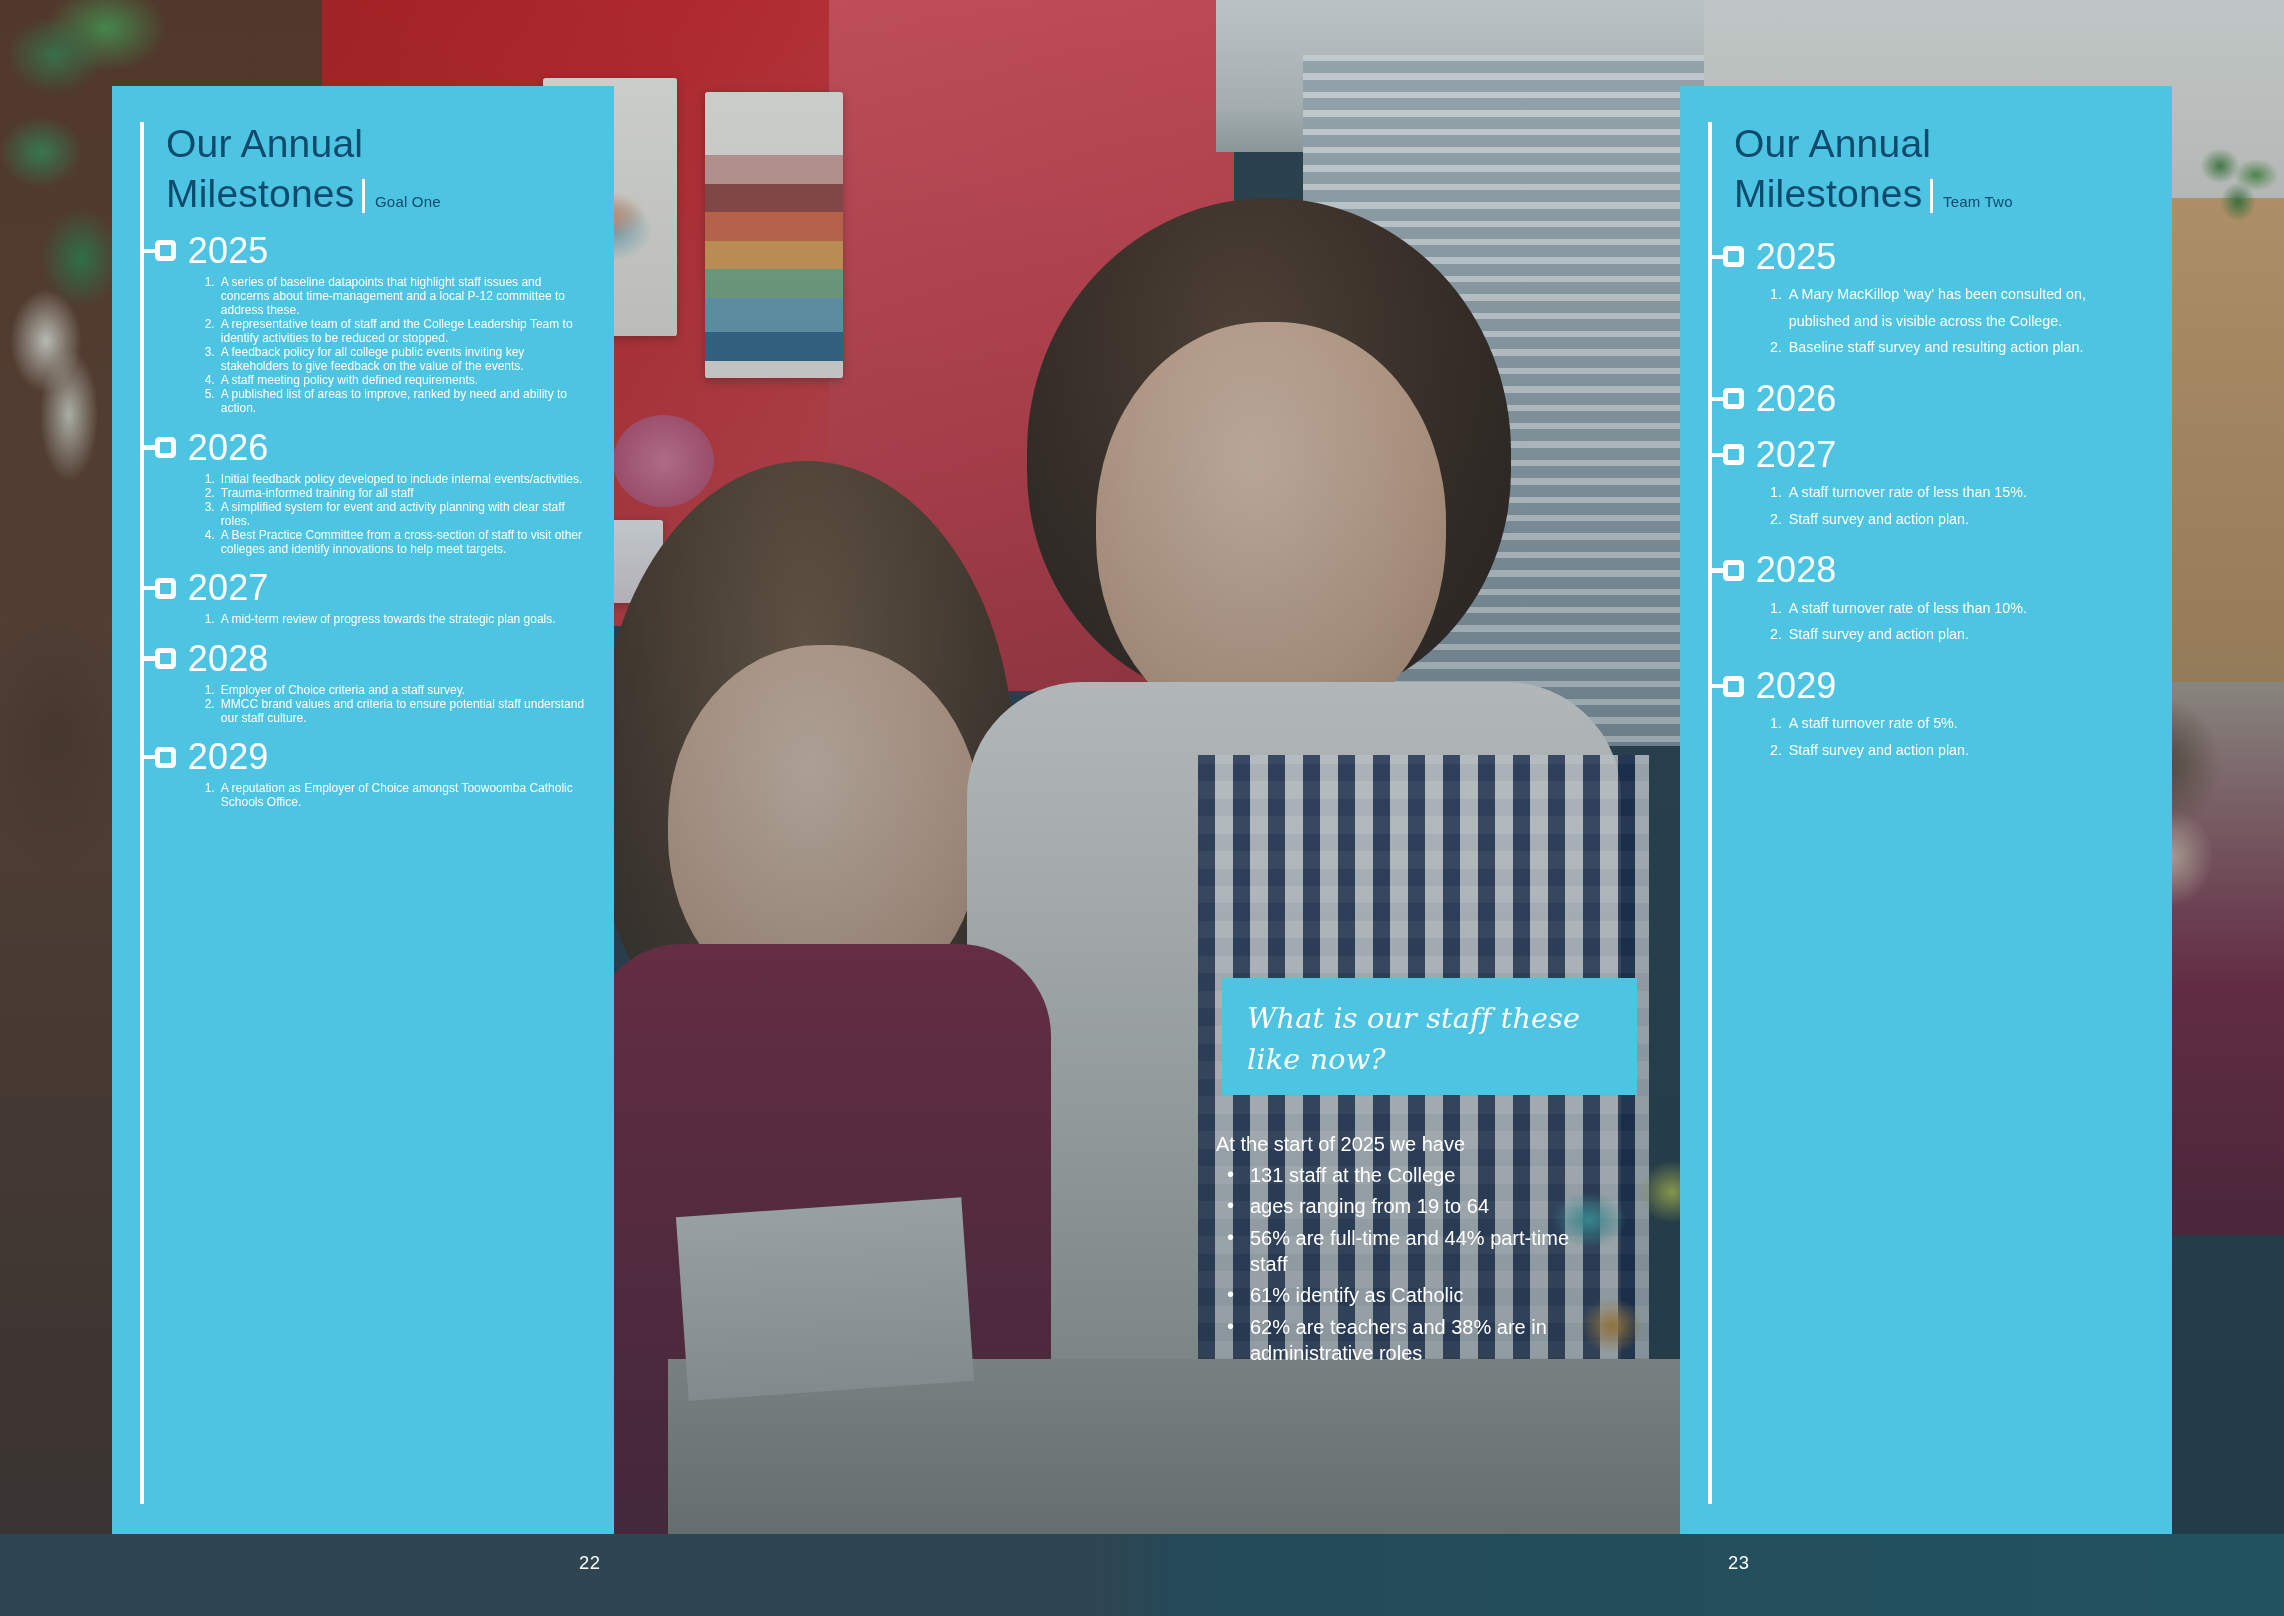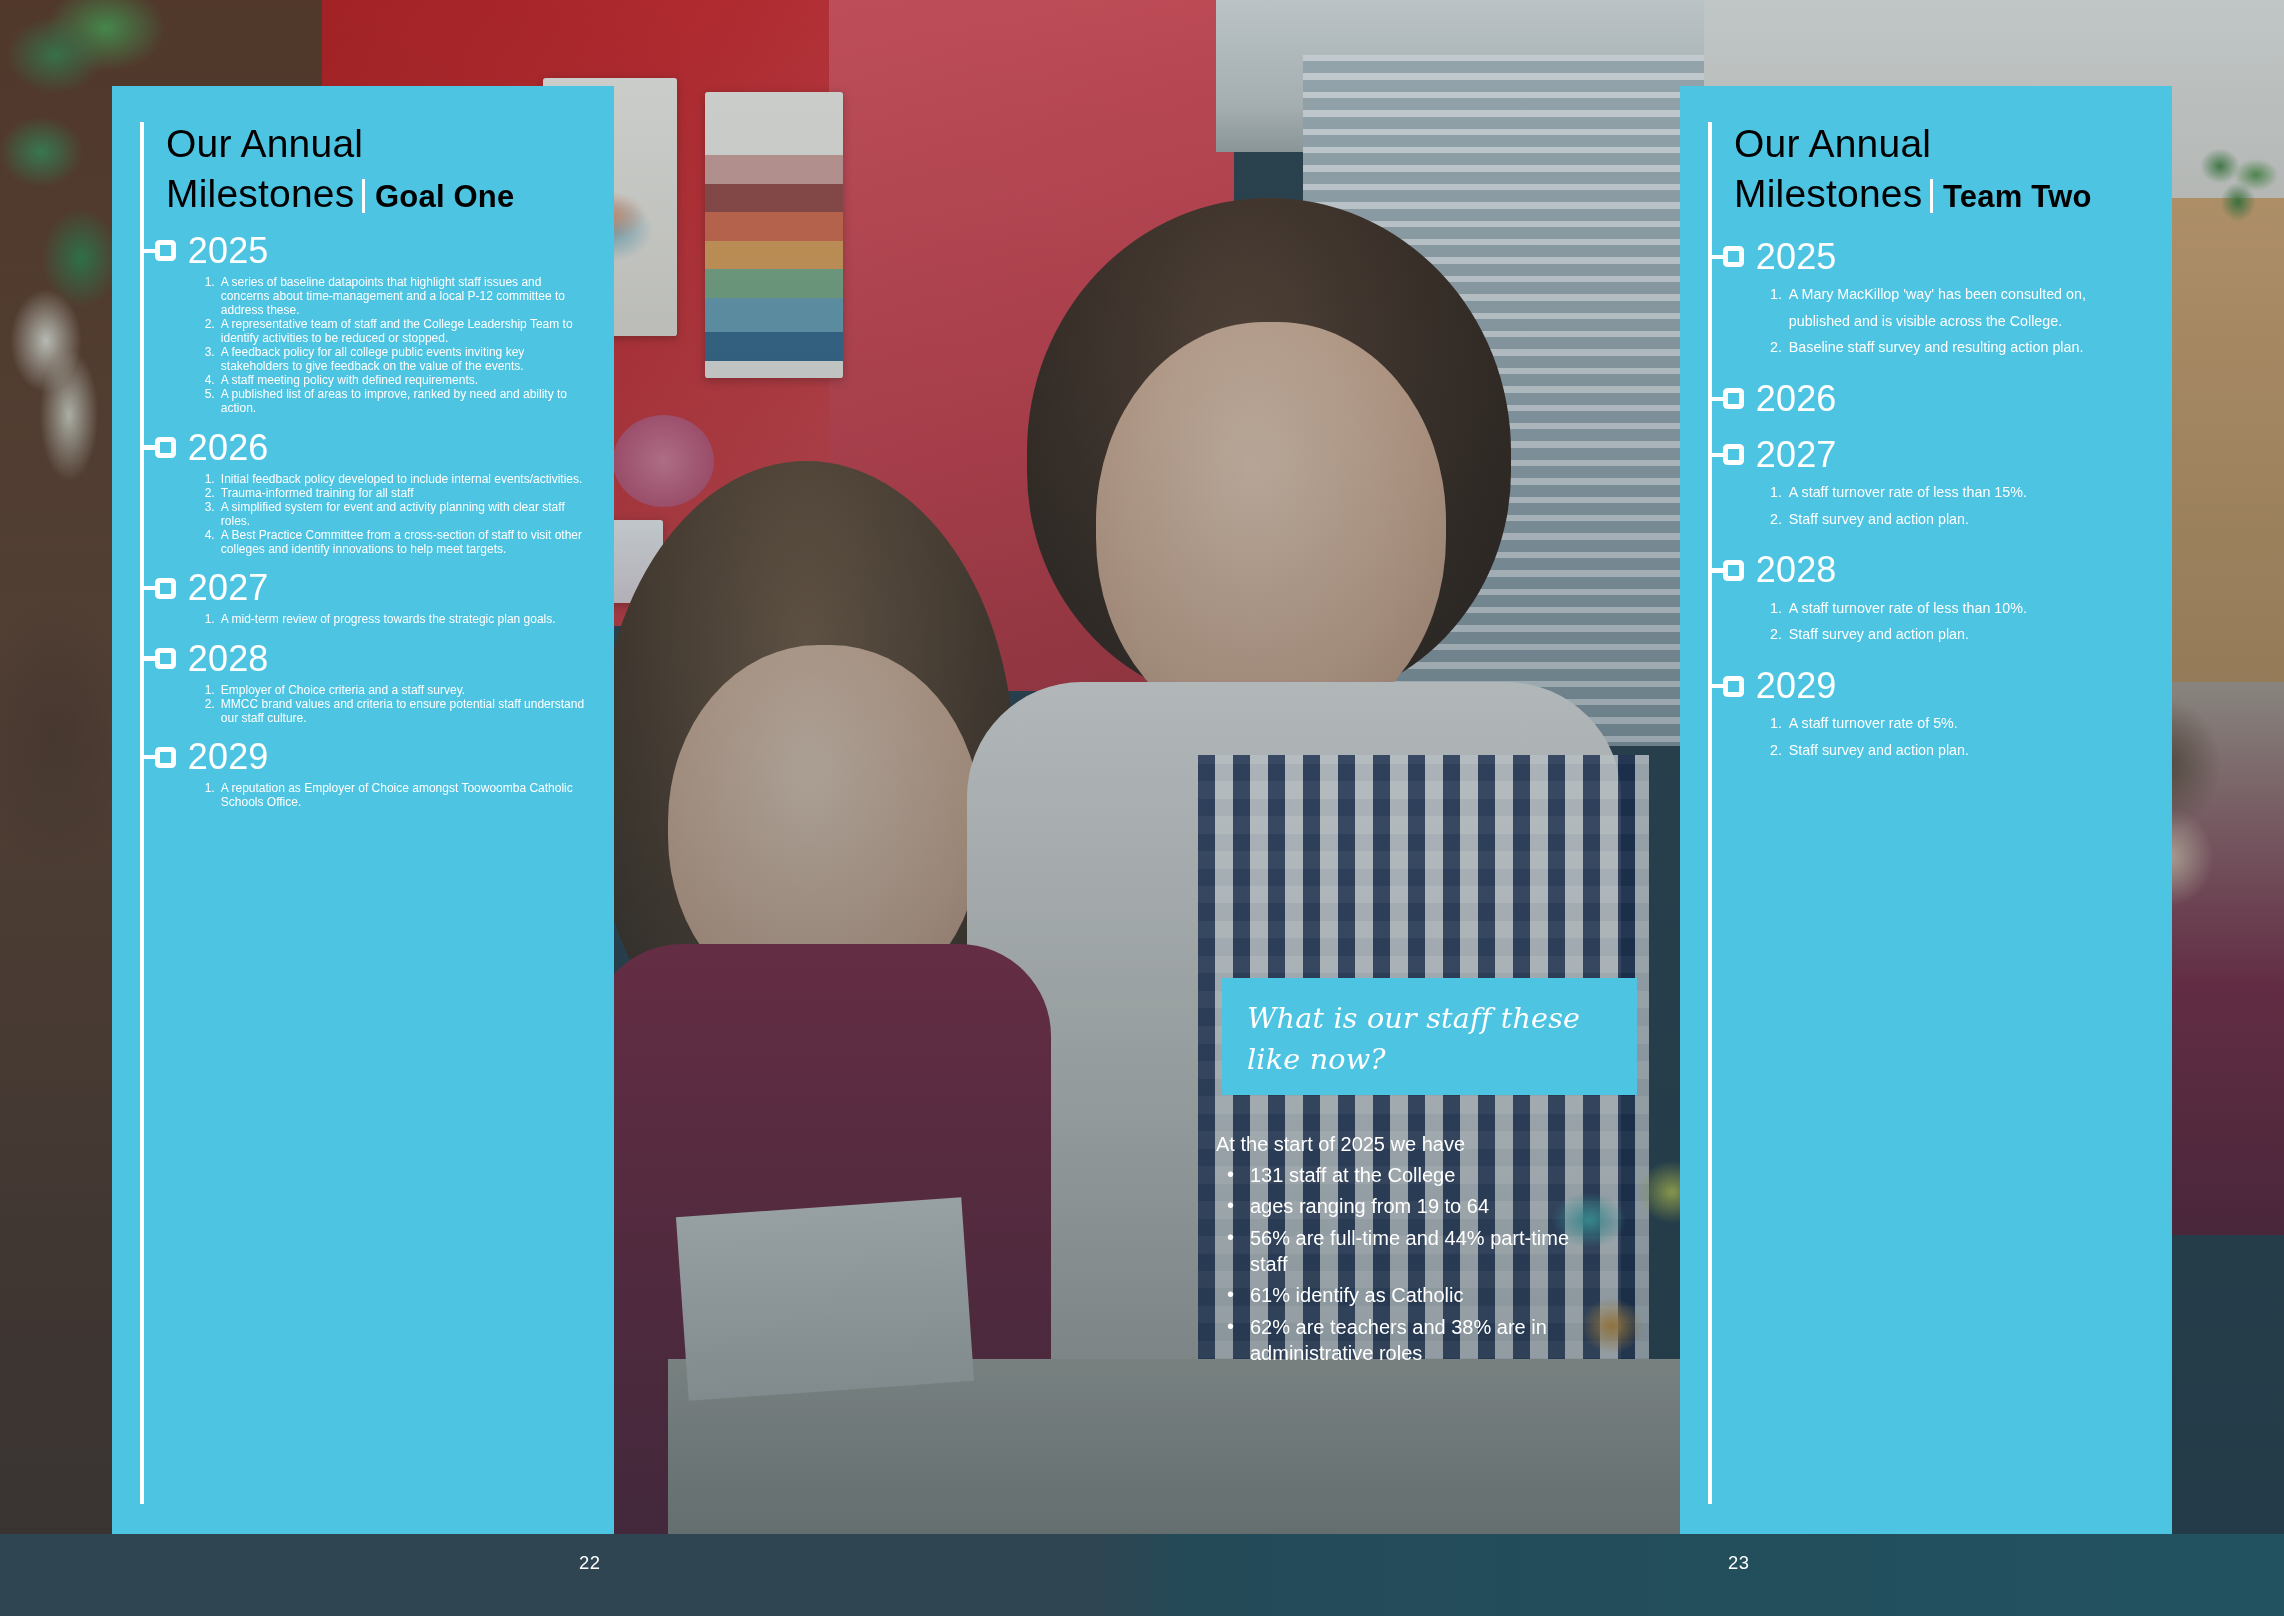--- a/index.html
+++ b/index.html
@@ -174,29 +174,29 @@
   #panel-goal-two { left:1680px; width:492px; }
 
   .panel-inner { position:relative; height:100%; padding-left:26px; }
 
   .timeline-axis {
     position:absolute; left:0; top:2.8px; width:4.1px; height:1382px;
     background:#ffffff;
   }
 
   .panel-title {
-    color:#000000; font-size:39px; line-height:1.28; font-weight:400;
+    color:#0c4a6e; font-size:39px; line-height:1.28; font-weight:400;
     letter-spacing:0.2px; white-space:nowrap;
   }
   .panel-title .title-line2 { display:inline-block; }
   .title-divider {
     display:inline-block; width:3.2px; height:34px; background:#fff;
     vertical-align:-6.4px; margin:0 10px 0 7.4px;
   }
-  .panel-subtitle { font-size:31px; letter-spacing:0.2px;font-weight:bold; }
+  .panel-subtitle { font-size:15px; letter-spacing:0.2px; }
 
   .year-block { position:relative; margin-top:12px; }
 
   .year-row { display:flex; align-items:center; margin-left:-26px; }
   .marker-connector { width:14.7px; height:4.1px; background:#ffffff; }
   .marker-box {
     width:21px; height:21px; border:5px solid #ffffff; border-radius:4.6px;
     background:transparent; flex:0 0 auto;
   }
   .year-label {

